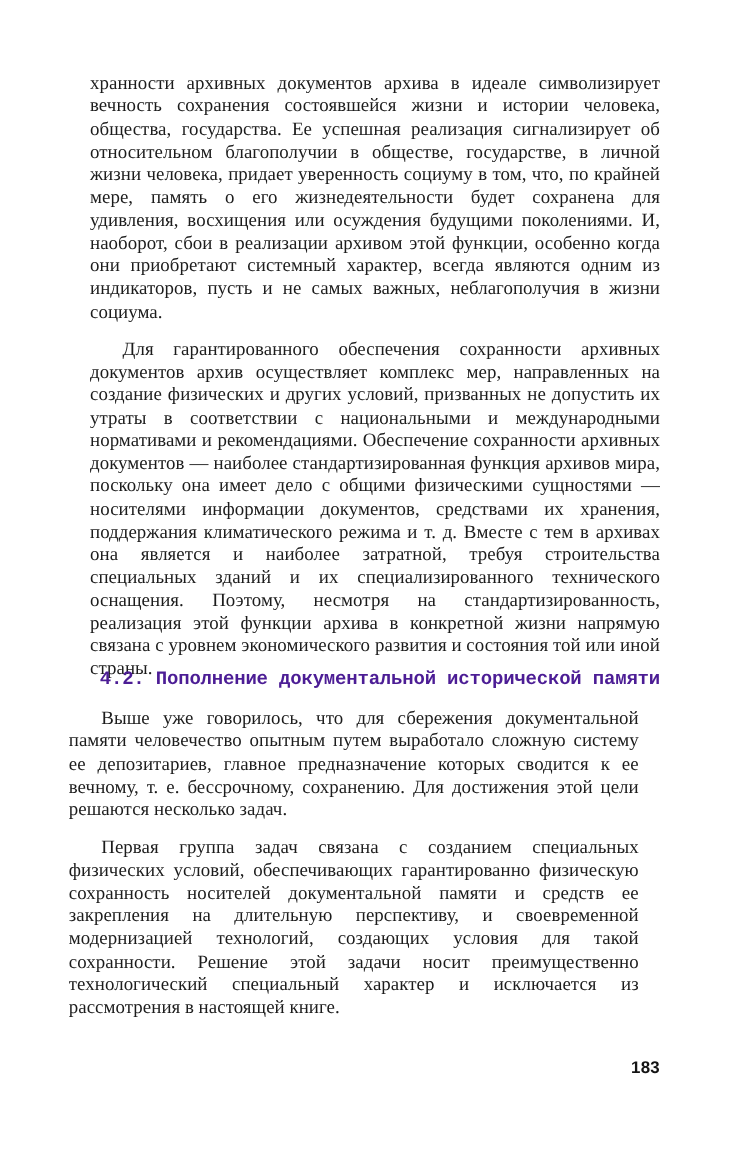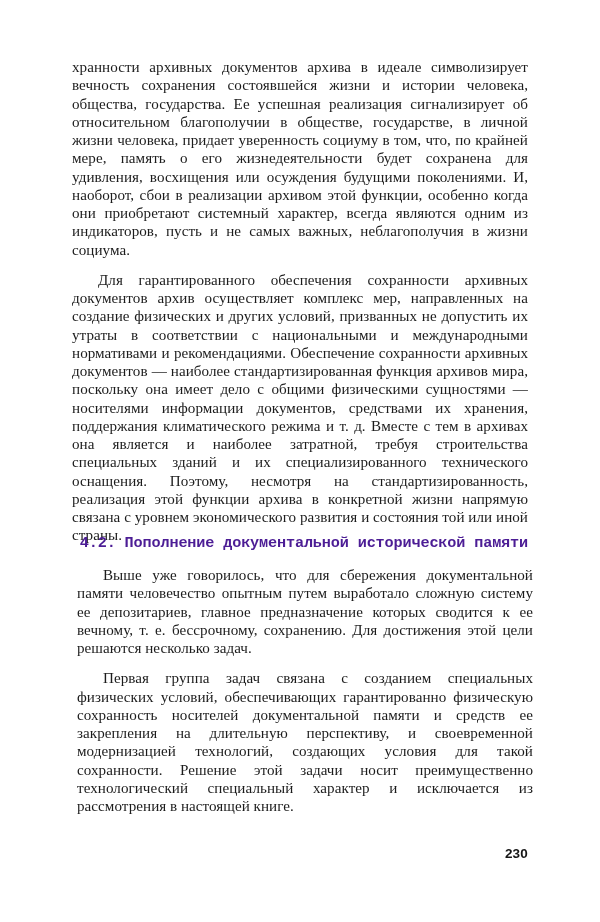--- a/index.html
+++ b/index.html
@@ -69,21 +69,21 @@
 
   .heading-block {
     position: absolute;
     left: 72px;
     top: 534px;
     width: 456px;
   }
 
   .after-heading {
     position: absolute;
-    left: 77px;
+    left: 55px;
     top: 566px;
     width: 456px;
   }
 
   .folio {
     position: absolute;
     left: 72px;
     top: 846px;
     width: 456px;
     text-align: right;
@@ -106,15 +106,15 @@
 
   <div class="heading-block">
     <h2 class="section-heading">4.2. Пополнение документальной исторической памяти</h2>
   </div>
 
   <div class="after-heading">
     <p class="body-par"><span>Выше уже говорилось, что для сбережения документальной памяти человечество опытным путем выработало сложную систему ее депозитариев, главное предназначение которых сводится к ее вечному, т. е. бессрочному, сохранению. Для достижения этой цели решаются несколько задач.</span></p>
     <p class="body-par"><span class="ital">Первая группа задач</span><span> связана с созданием </span><span class="ital">специальных физических условий</span><span>, обеспечивающих гарантированно физическую сохранность носителей документальной памяти и средств ее закрепления на длительную перспективу, и своевременной модернизацией технологий, создающих условия для такой сохранности. Решение этой задачи носит преимущественно технологический специальный характер и исключается из рассмотрения в настоящей книге.</span></p>
   </div>
 
-  <div class="folio">230</div>
+  <div class="folio">183</div>
 
 </div>
 
 </body></html>

